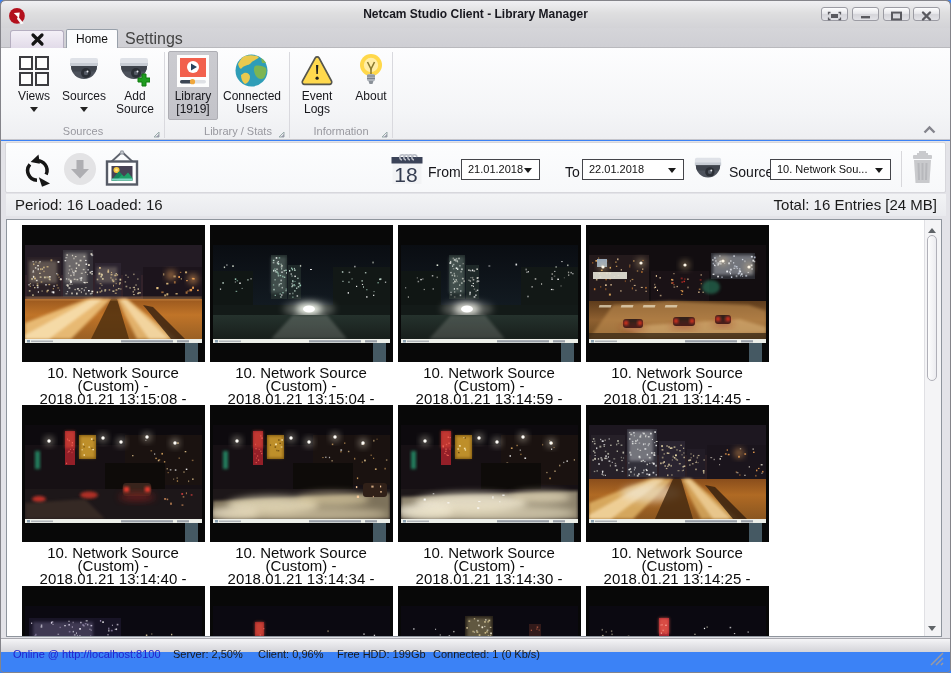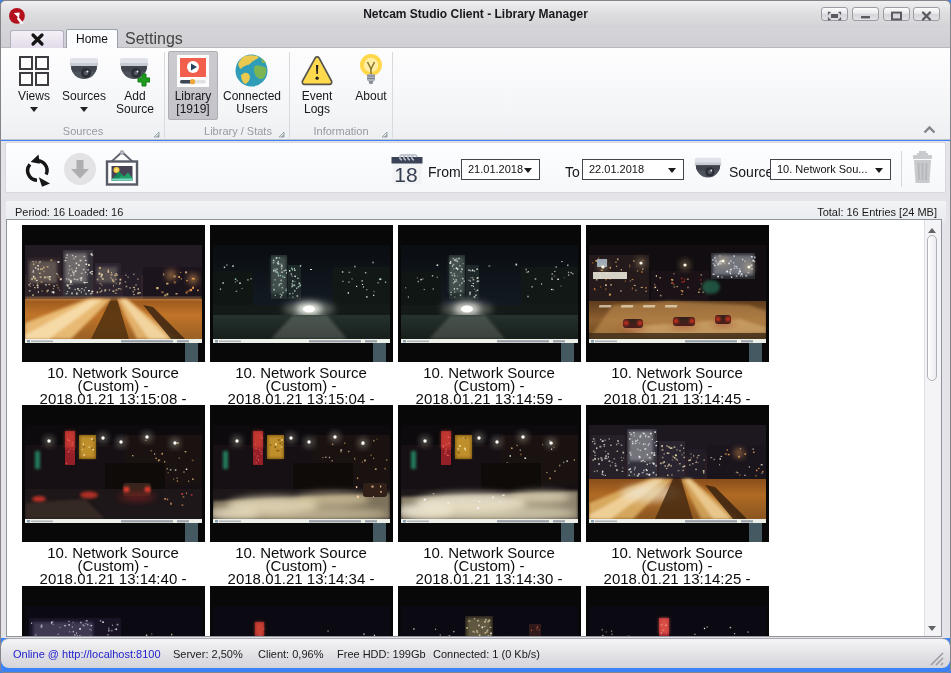--- a/index.html
+++ b/index.html
@@ -14,25 +14,25 @@
 .settings{left:124px;top:1px;width:56px;height:19px;font-size:16px;color:#444;text-align:center;line-height:19px;}
 .ribbon{left:1px;top:48px;width:949px;height:92px;background:linear-gradient(180deg,#fdfdfe 0%,#f4f5f7 70%,#eeeff2 100%);border-bottom:1px solid #c5c5cb;}
 .rlabel{font-size:12px;color:#17171c;text-align:center;line-height:13px;}
 .glabel{top:77px;font-size:11px;color:#98989f;text-align:center;}
 .gsep{top:4px;width:1px;height:86px;background:#d9d9de;}
 .midarea{left:1px;top:141px;width:949px;height:497px;background:#e3e3e8;}
 .toolbar{left:4px;top:1px;width:941px;height:51px;background:linear-gradient(180deg,#fcfdfe 0%,#f7f8fa 100%);border:1px solid #d7d7dc;border-radius:2px;}
 .lbl{font-size:14px;color:#15151a;}
 .dinput{top:16px;height:21px;border:1px solid #44454a;background:#fff;font-size:11px;color:#111;line-height:19px;padding-left:6px;}
 .darr{position:absolute;right:7px;top:8px;width:0;height:0;border-left:4px solid transparent;border-right:4px solid transparent;border-top:5px solid #1a1a1a;}
-.period{left:5px;top:60px;width:940px;height:22px;background:linear-gradient(180deg,#f2f3f5 0%,#e9eaee 100%);font-size:11px;color:#1a1a1a;line-height:22px;}
+.period{left:5px;top:53px;width:940px;height:22px;background:linear-gradient(180deg,#f2f3f5 0%,#e9eaee 100%);font-size:15px;color:#1a1a1a;line-height:22px;}
 .content{left:5px;top:78px;width:936px;height:418px;background:#fff;border:1px solid #8f959d;overflow:hidden;}
 .thumb{width:183px;height:137px;background:#080808;}
 .cap{width:188px;text-align:center;font-size:15px;color:#0c0c0c;line-height:13px;}
-.statusbar{left:1px;top:638px;width:949px;height:30px;background:linear-gradient(180deg,#f5f5f7 0%,#e2e2e6 55%,#d4d4d9 100%);border-top:1px solid #a9a9af;border-radius:8px;}
+.statusbar{left:1px;top:638px;width:949px;height:14px;background:linear-gradient(180deg,#f5f5f7 0%,#e2e2e6 55%,#d4d4d9 100%);border-top:1px solid #a9a9af;}
 .stext{top:9px;font-size:11px;color:#1a1a1a;}
 .frame{left:0;top:0;width:951px;height:673px;border:1px solid #84848a;border-radius:5px 5px 4px 4px;pointer-events:none;}
 </style></head><body>
 <div class="app">
 
 <div class="abs titlebar"></div>
 <div class="abs title">Netcam Studio Client - Library Manager</div>
 <svg class="abs" style="left:9px;top:8px" width="17" height="18" viewBox="0 0 15 16">
 <circle cx="7" cy="7" r="7" fill="#b30f1c"></circle>
 <path d="M4.2 4.5 L9.5 4.0 L8.8 9.0 Z" fill="#fff"></path>

